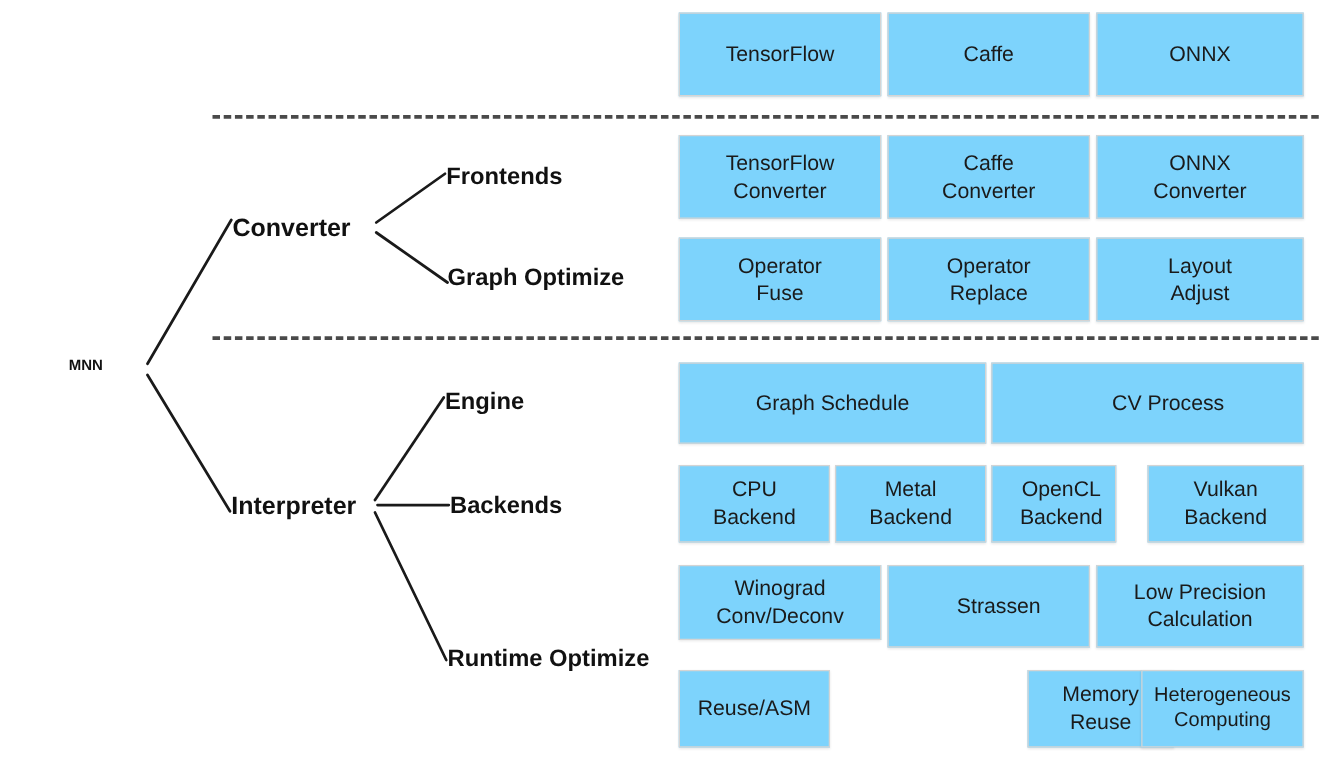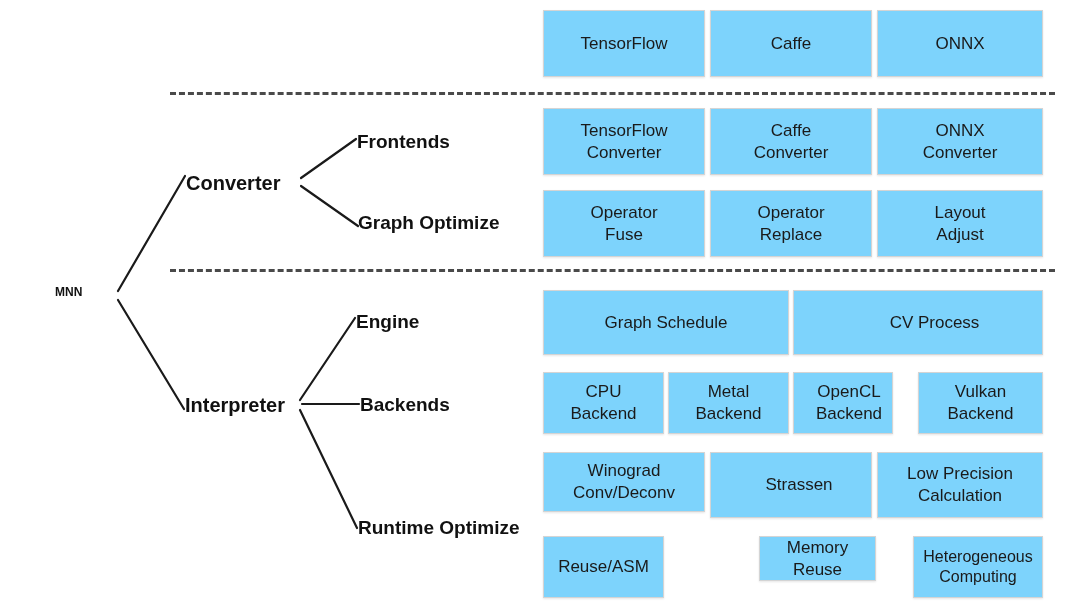--- a/index.html
+++ b/index.html
@@ -133,18 +133,18 @@
   <div class="box" style="left:918px; top:372px; width:125px; height:62px;">Vulkan
 Backend</div>
 
   <div class="box" style="left:543px; top:452px; width:162px; height:60px;">Winograd
 Conv/Deconv</div>
   <div class="box" style="left:710px; top:452px; width:162px; height:66px;padding-left:20px;">Strassen</div>
   <div class="box" style="left:877px; top:452px; width:166px; height:66px;">Low Precision
 Calculation</div>
 
   <div class="box" style="left:543px; top:536px; width:121px; height:62px;">Reuse/ASM</div>
-  <div class="box" style="left:759px; top:536px; width:117px; height:45px;">Memory
+  <div class="box" style="left:822px; top:536px; width:117px; height:62px;">Memory
 Reuse</div>
   <div class="box small" style="left:913px; top:536px; width:130px; height:62px;">Heterogeneous
 Computing</div>
 
 </div>
 
 </body></html>

